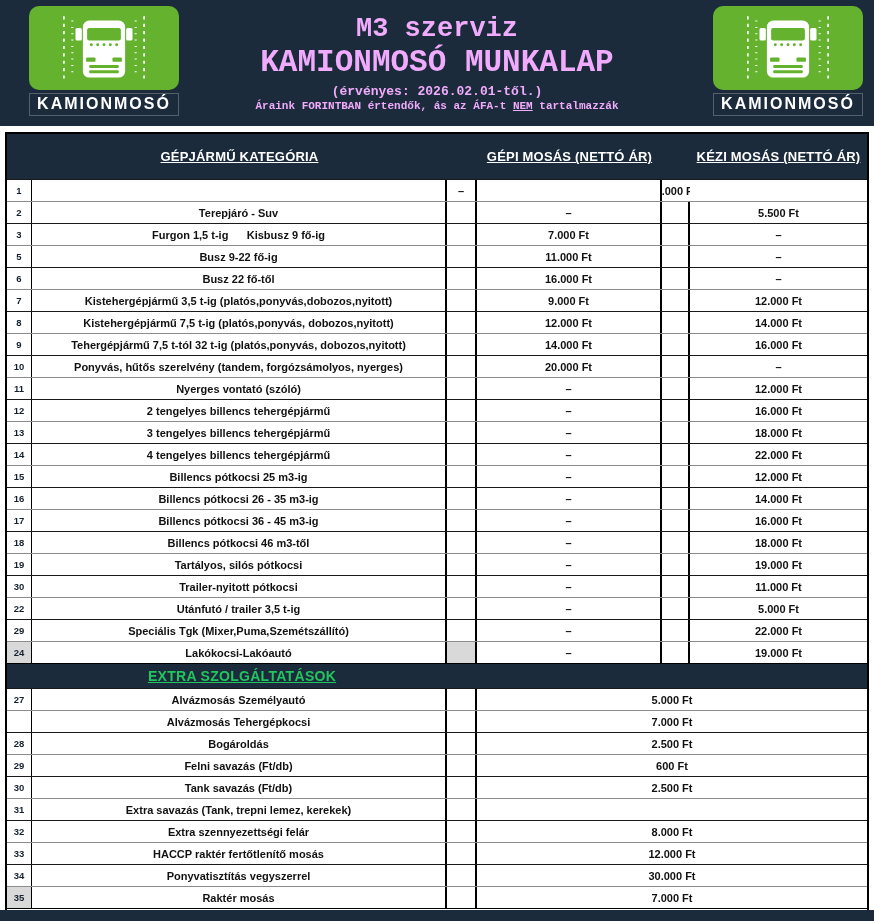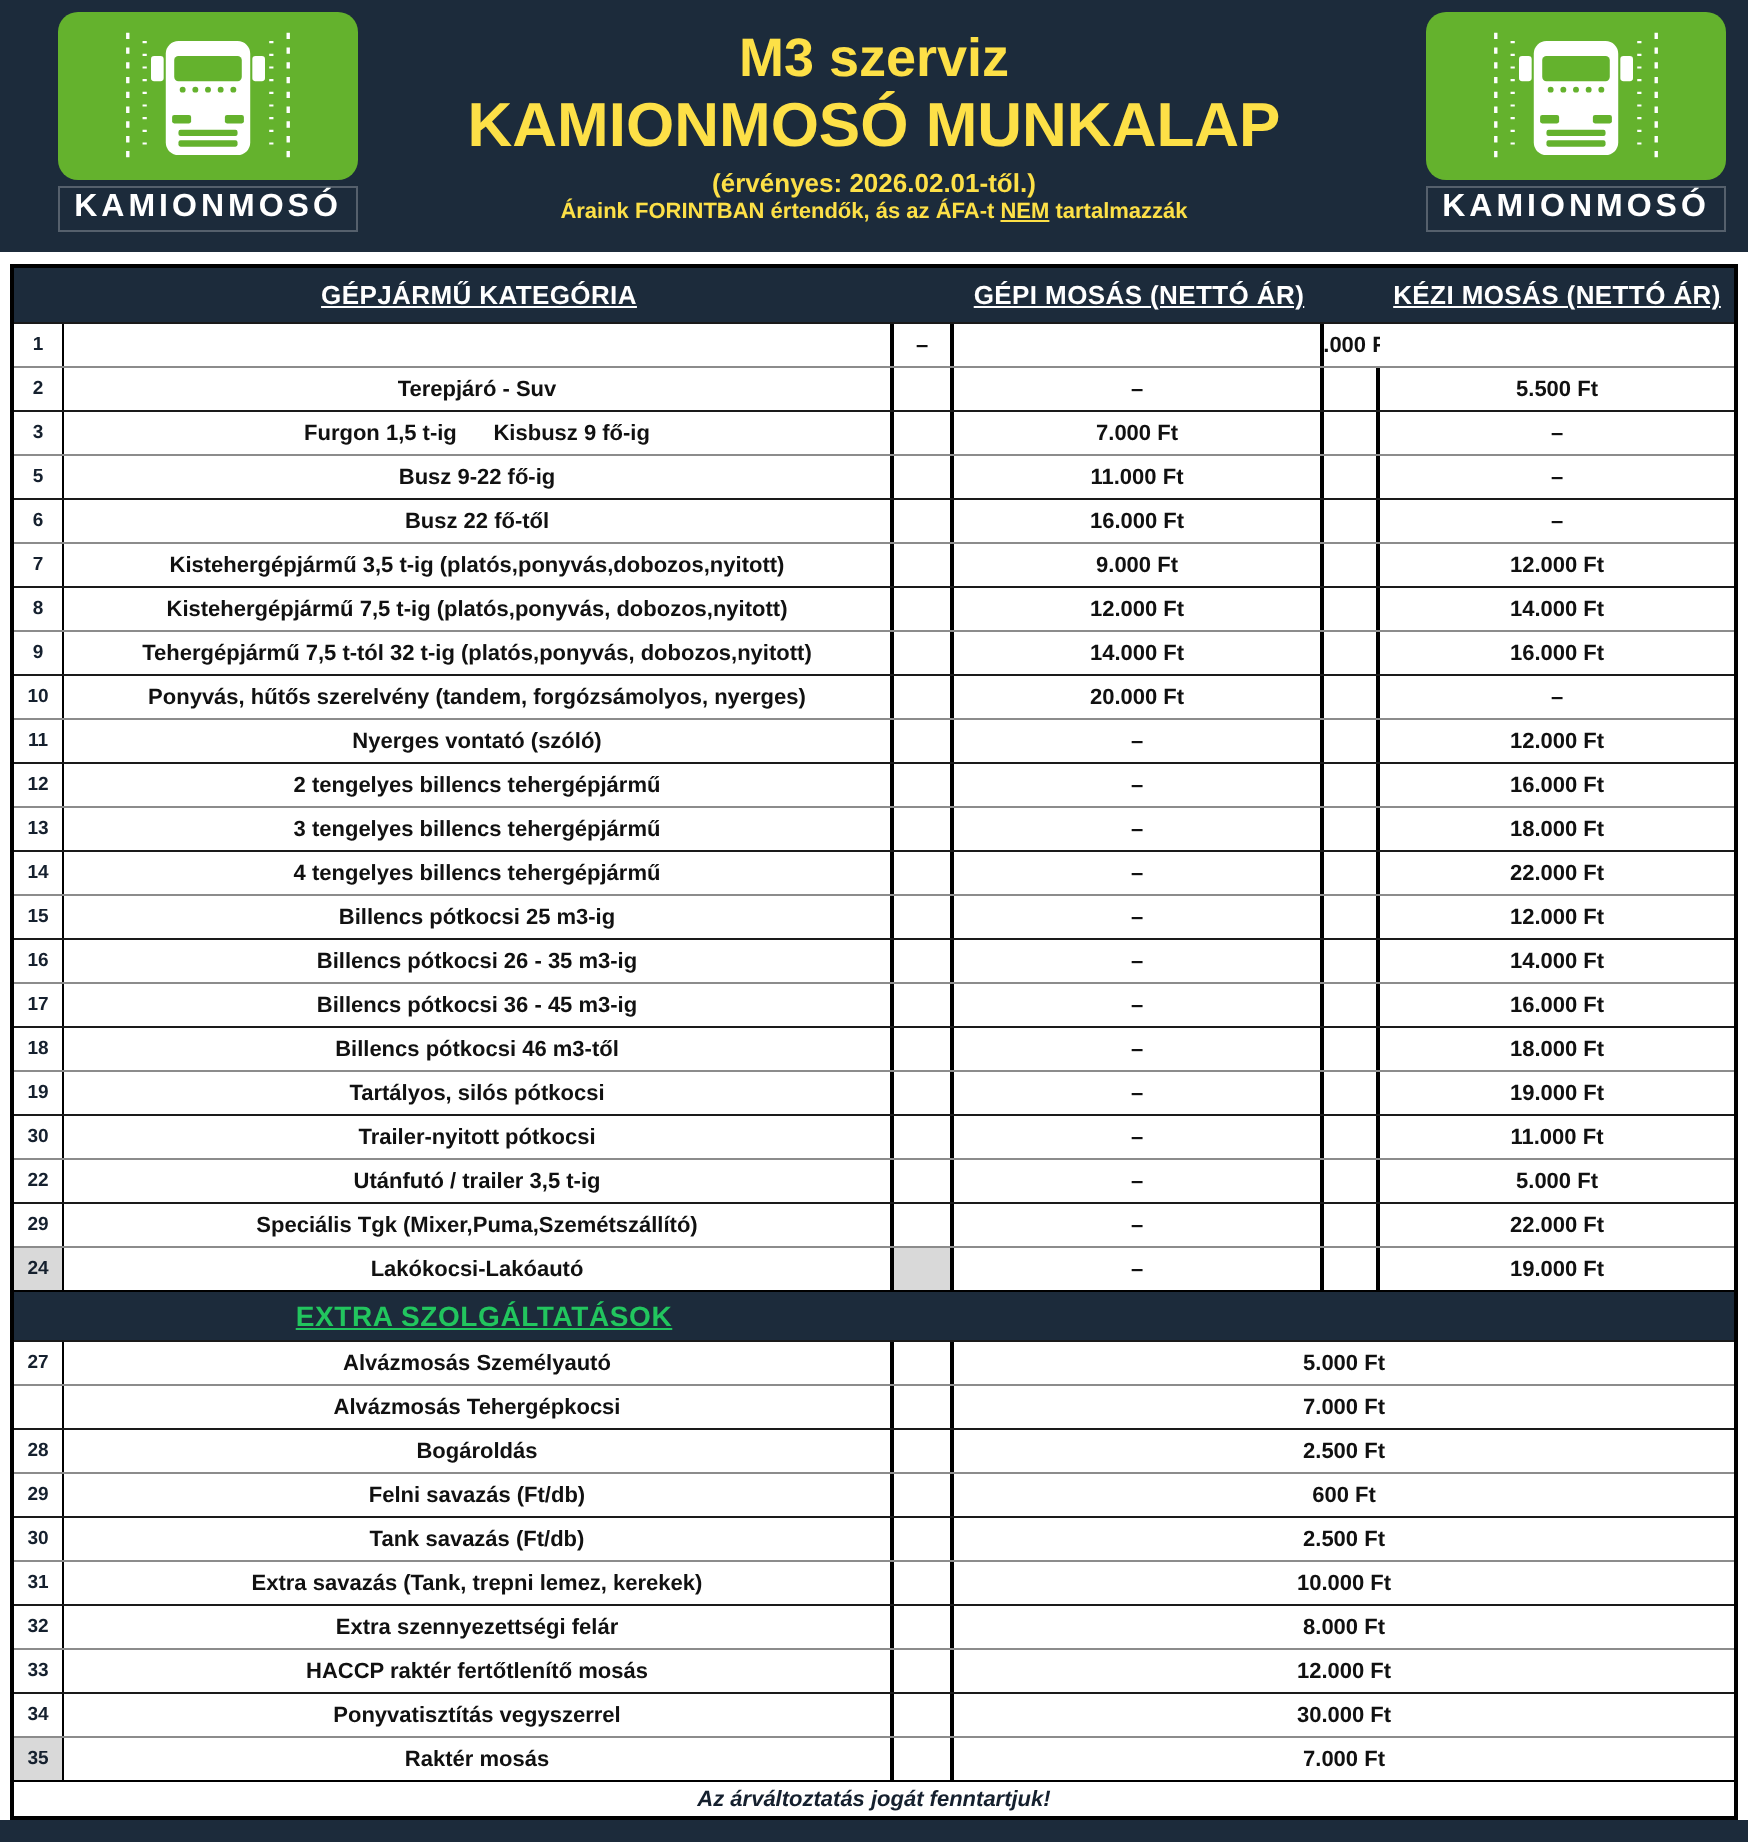--- a/index.html
+++ b/index.html
@@ -23,39 +23,39 @@
   .logo-green {
     width:150px; height:84px; background:#64b22d; border-radius:10px;
     display:flex; align-items:center; justify-content:center;
   }
   .logo-green svg { width:136px; height:76px; display:block; }
   .logo-caption {
     margin-top:3px; color:#fff; font-weight:bold; font-size:16px;
     letter-spacing:2px; border:1px solid rgba(255,255,255,0.25);
     padding:1px 0 2px 0;
   }
-  .hero-center { text-align:center; color:#fde047; }
+  .hero-center { text-align:center; color:#f0abfc;font-family:Liberation Mono, monospace; }
   .hero-title1 { font-size:27px; font-weight:bold; line-height:1.15; }
   .hero-title2 { font-size:31px; font-weight:bold; line-height:1.15; }
   .hero-valid  { font-size:13px; font-weight:bold; margin-top:4px; }
   .hero-note   { font-size:11px; font-weight:bold; margin-top:1px; }
   .hero-note .u { text-decoration:underline; }
 
   
   .sheet { margin:6px 5px 0 5px; border:2px solid #000; }
   .grid-main, .thead {
     display:grid;
     grid-template-columns:25px 415px 30px 185px 28px 177px;
   }
   .grid-extra {
     display:grid;
     grid-template-columns:25px 415px 30px 390px;
   }
   .thead {
-    background:#1c2b3b; color:#fff; height:27px; align-items:center;
+    background:#1c2b3b; color:#fff; height:45px; align-items:center;
   }
   .thead .th {
     text-align:center; font-weight:bold; font-size:13px;
     text-decoration:underline; letter-spacing:0.2px;
   }
   .row { height:22px; border-top:1px solid #1a1a1a; }
   .rows .row:nth-child(even) { border-top-color:#8c8c8c; }
   .cell {
     display:flex; align-items:center; justify-content:center;
     font-size:11px; font-weight:bold; color:#111; overflow:hidden;
@@ -404,21 +404,20 @@
     <div class="cell num">30</div>
     <div class="cell cat">Tank savazás (Ft/db)</div>
     <div class="cell chk"></div>
     <div class="cell price last">2.500 Ft</div>
   </div>
 
   <div class="row grid-extra">
     <div class="cell num">31</div>
     <div class="cell cat">Extra savazás (Tank, trepni lemez, kerekek)</div>
     <div class="cell chk"></div>
-    <div class="cell price last">10.000 Ft</div>
   </div>
 
   <div class="row grid-extra">
     <div class="cell num">32</div>
     <div class="cell cat">Extra szennyezettségi felár</div>
     <div class="cell chk"></div>
     <div class="cell price last">8.000 Ft</div>
   </div>
 
   <div class="row grid-extra">

